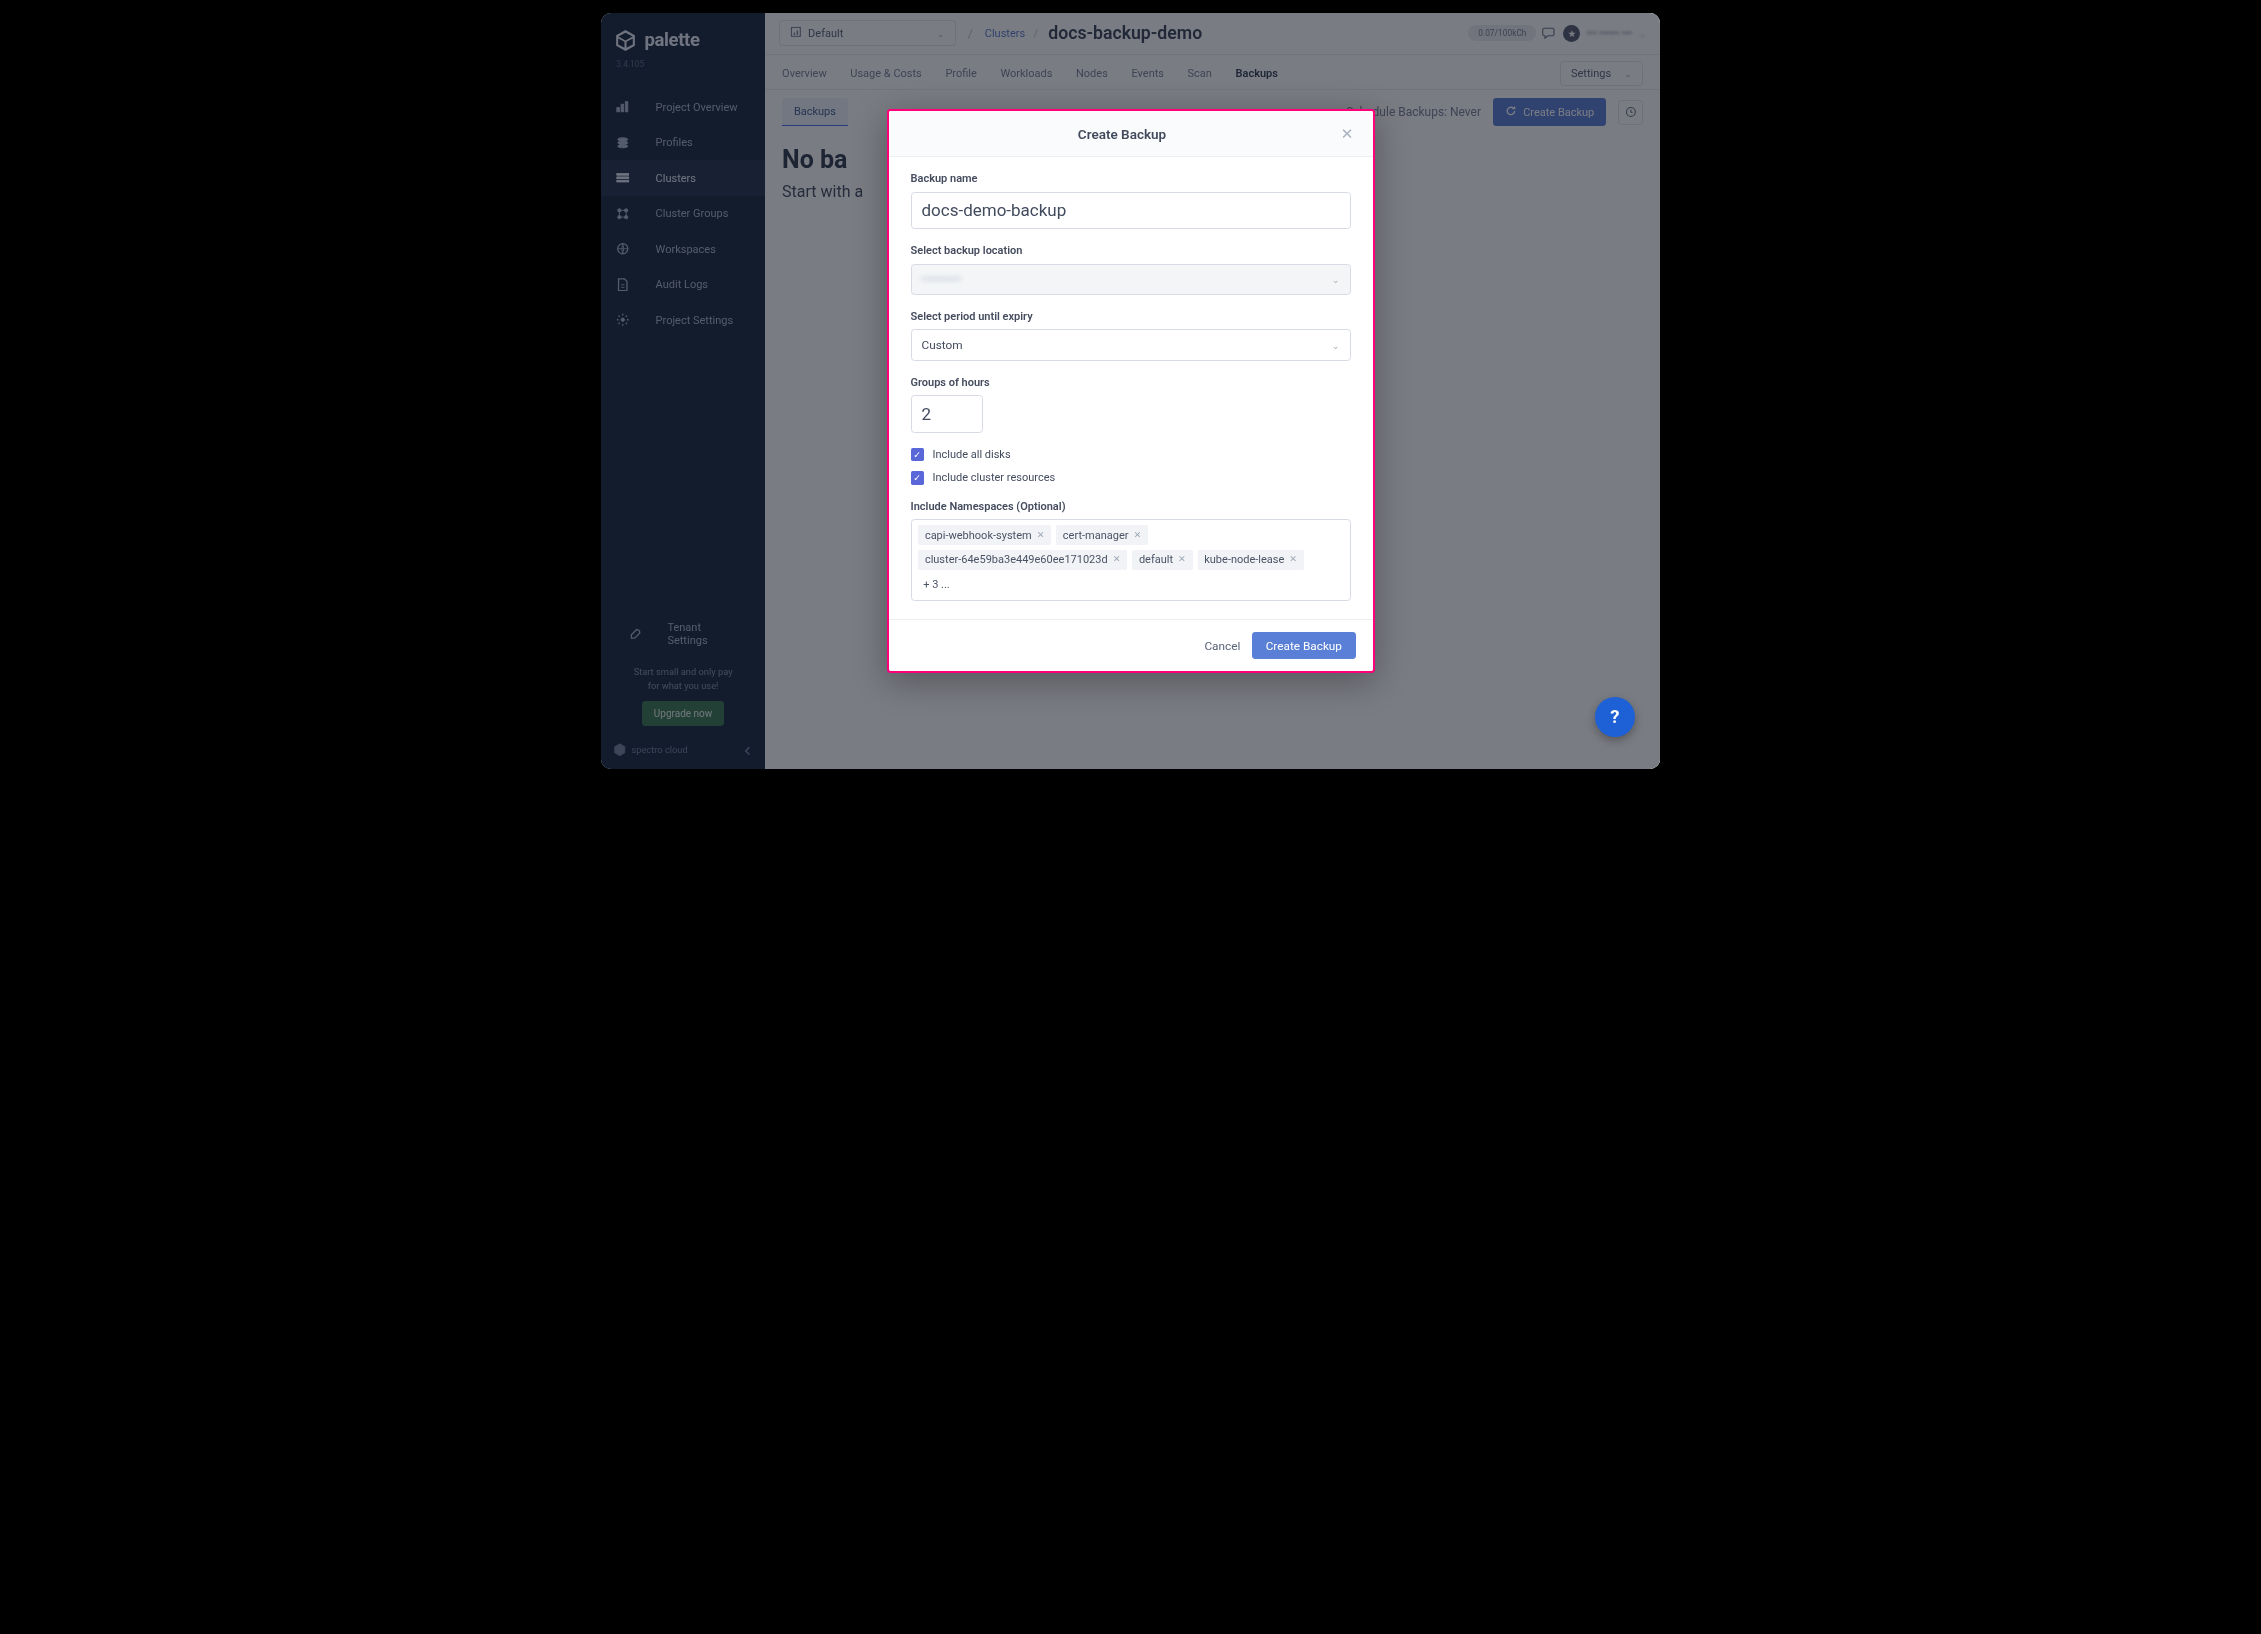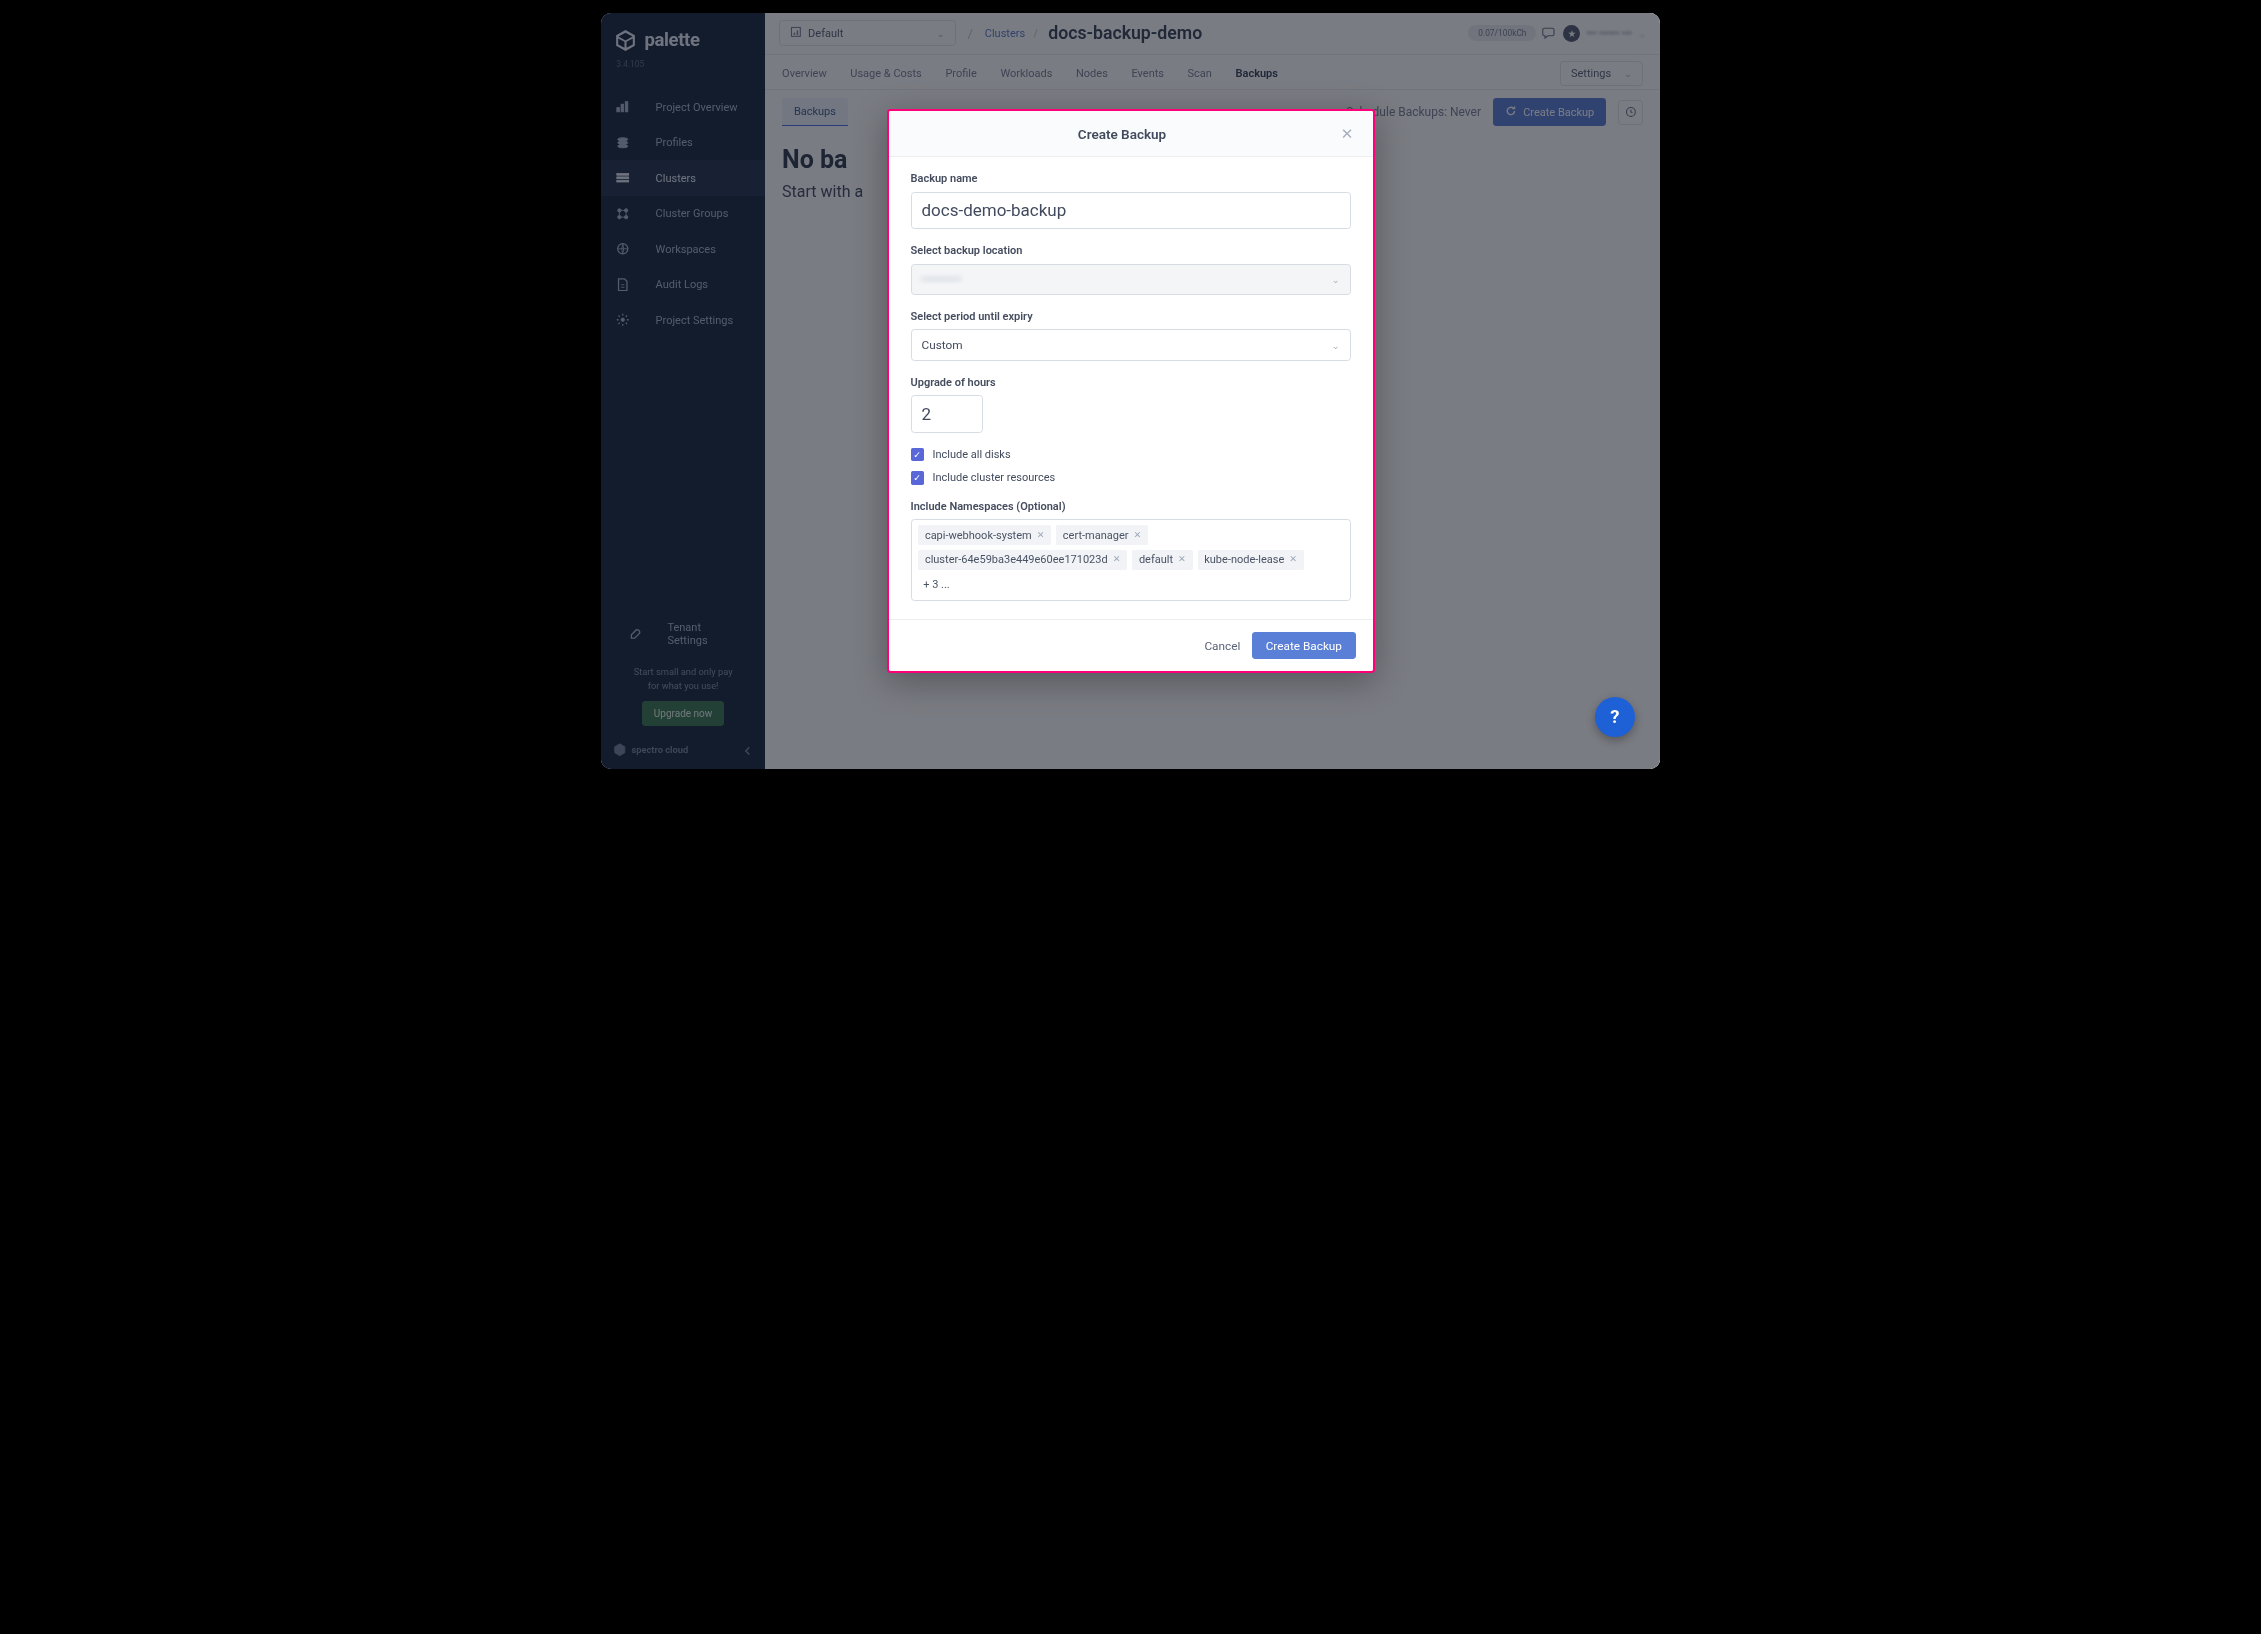--- a/index.html
+++ b/index.html
@@ -19,21 +19,21 @@
 .logo-text { font-weight: 700; font-size: 18.5px; color: #e6ecf5; letter-spacing: -0.4px; }
 .version { font-size: 8.4px; color: #5e6f87; margin-top: 6.7px; margin-left: 3.4px; }
 .nav { margin-top: 15px; flex: 1; }
 .nav-item { display: flex; align-items: center; gap: 26px; padding: 11px 15px; font-size: 11px; color: #aab8cc; cursor: pointer; }
 .nav-item.active { background: #24364f; color: #e6ecf5; }
 .nav-icon { width: 13.5px; height: 13.5px; flex-shrink: 0; display: flex; align-items: center; justify-content: center; }
 .nav-icon svg { width: 13.5px; height: 13.5px; stroke: currentColor; fill: currentColor; }
 .sidebar-footer { padding: 10px 11.8px 8.4px; }
 .promo { font-size: 9.3px; color: #8896ac; text-align: center; line-height: 1.5; margin-bottom: 8.4px; }
 .upgrade { display: block; margin: 0 auto 11.8px; background: #3f7a55; color: #e6f2eb; border: none; font-size: 10px; padding: 6.7px 11.8px; border-radius: 3.4px; cursor: pointer; }
-.sidebar-brand { display: flex; align-items: flex-end; justify-content: space-between; padding: 5px 0; font-weight: bold; }
+.sidebar-brand { display: flex; align-items: flex-end; justify-content: space-between; padding: 5px 0; }
 .sidebar-brand-left { display: flex; align-items: center; gap: 5px; color: #7887a0; font-size: 9.3px; }
 .collapse { width: 11.8px; height: 11.8px; }
 
 
 .main { flex: 1; display: flex; flex-direction: column; background: #fff; }
 .topbar { display: flex; align-items: center; height: 42px; padding: 0 13.5px; gap: 11.8px; border-bottom: 0.8px solid #eceef2; }
 .scope-select { display: flex; align-items: center; gap: 8.4px; border: 0.8px solid #e2e6ec; border-radius: 3.4px; padding: 5px 10px; font-size: 11px; color: #5a6478; width: 177px; justify-content: space-between; cursor: pointer; }
 .scope-left { display: flex; align-items: center; gap: 6.7px; }
 .sep { color: #c1c9d5; }
 .breadcrumb { display: flex; align-items: center; gap: 8.4px; font-size: 11px; }
@@ -298,21 +298,21 @@
         </div>
       </div>
       <div class="field">
         <label class="field-label">Select period until expiry</label>
         <div class="select-input">
           <span>Custom</span>
           <span class="chev">⌄</span>
         </div>
       </div>
       <div class="field">
-        <label class="field-label">Upgrade of hours</label>
+        <label class="field-label">Groups of hours</label>
         <input class="text-input short" value="2" style="">
       </div>
       <div class="check-row">
         <span class="checkbox">✓</span>
         <span class="check-label">Include all disks</span>
       </div>
       <div class="check-row" style="margin-bottom:15px">
         <span class="checkbox">✓</span>
         <span class="check-label">Include cluster resources</span>
       </div>

